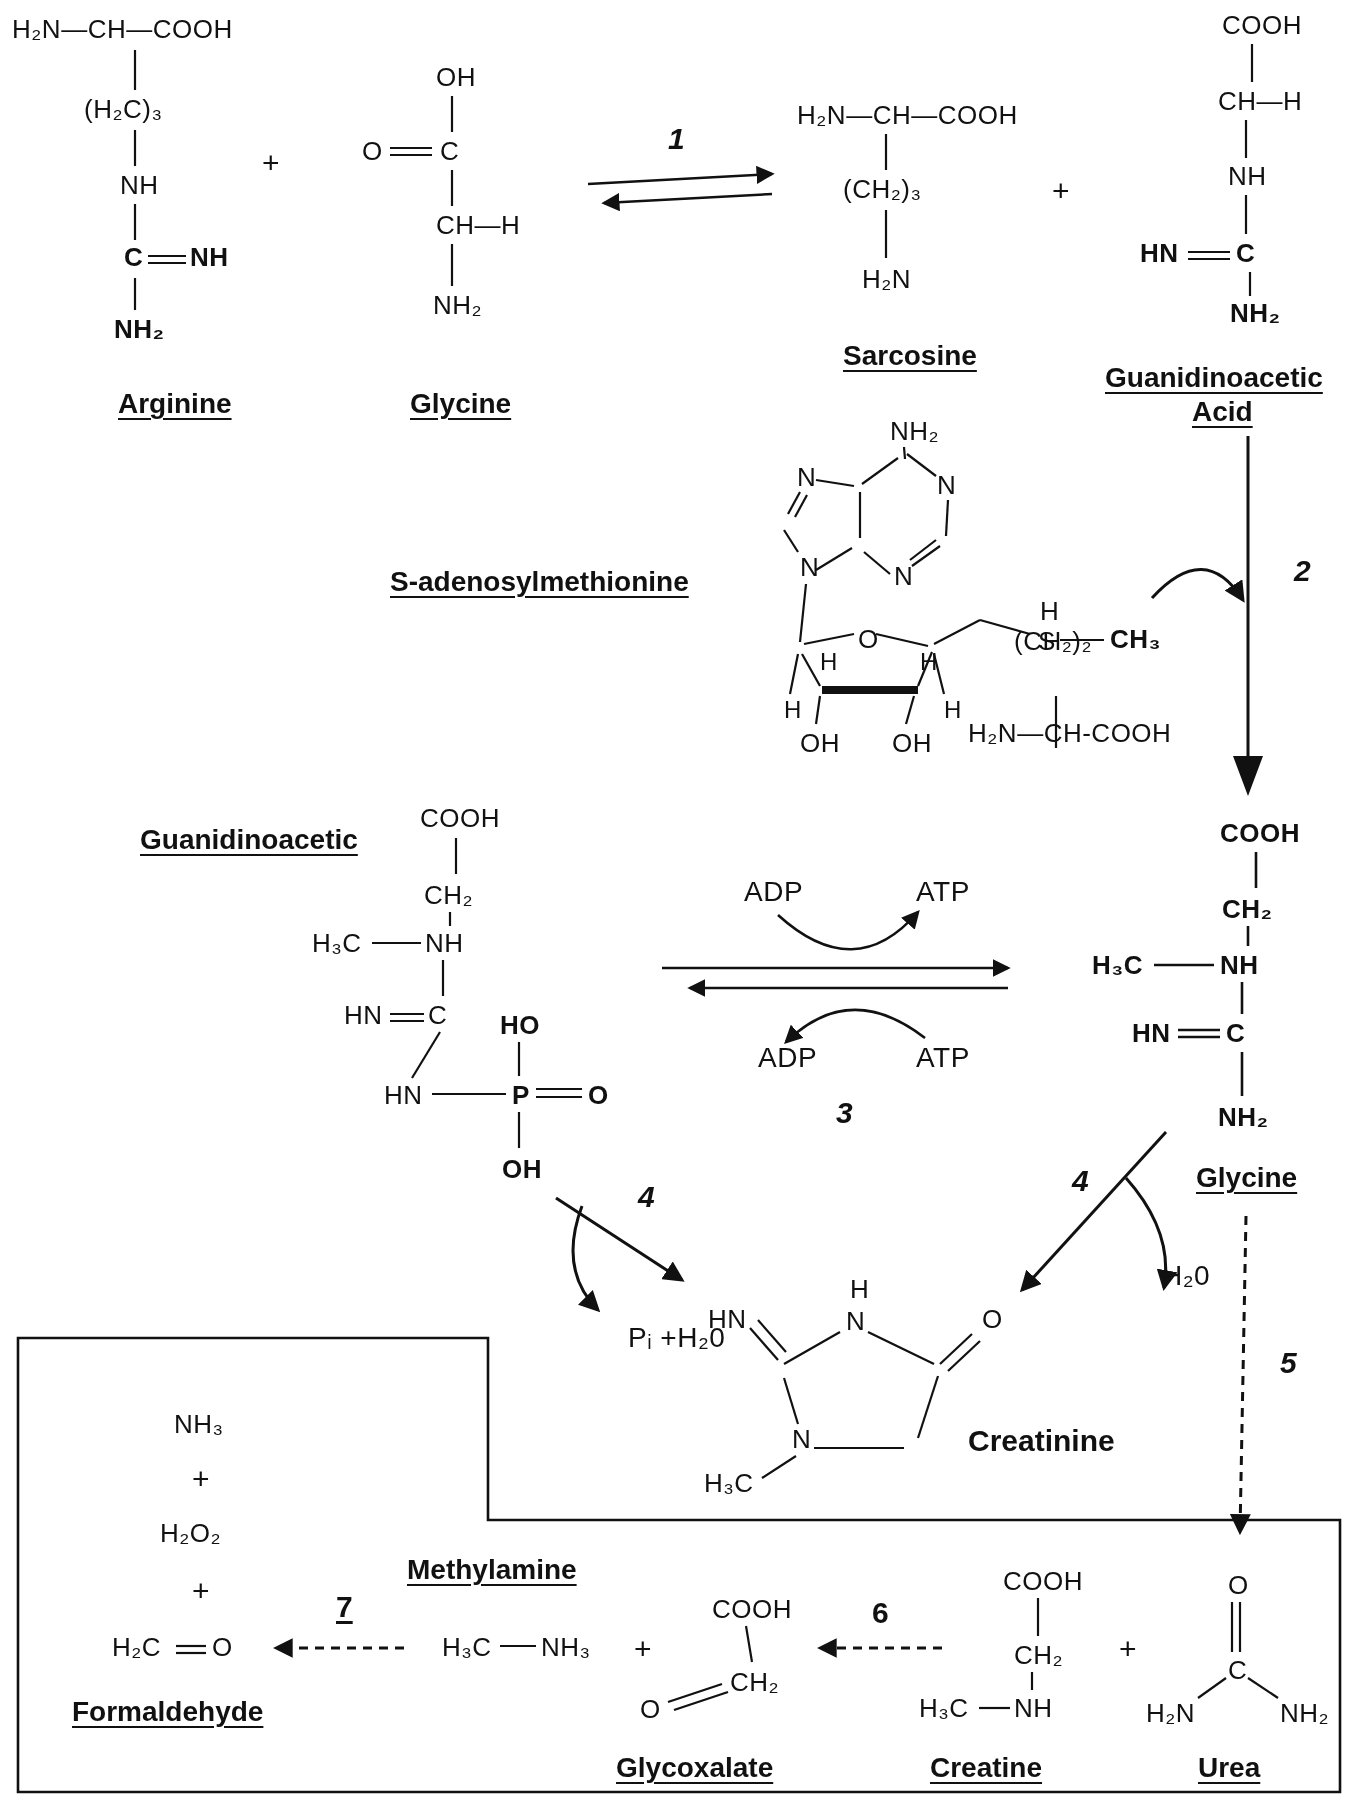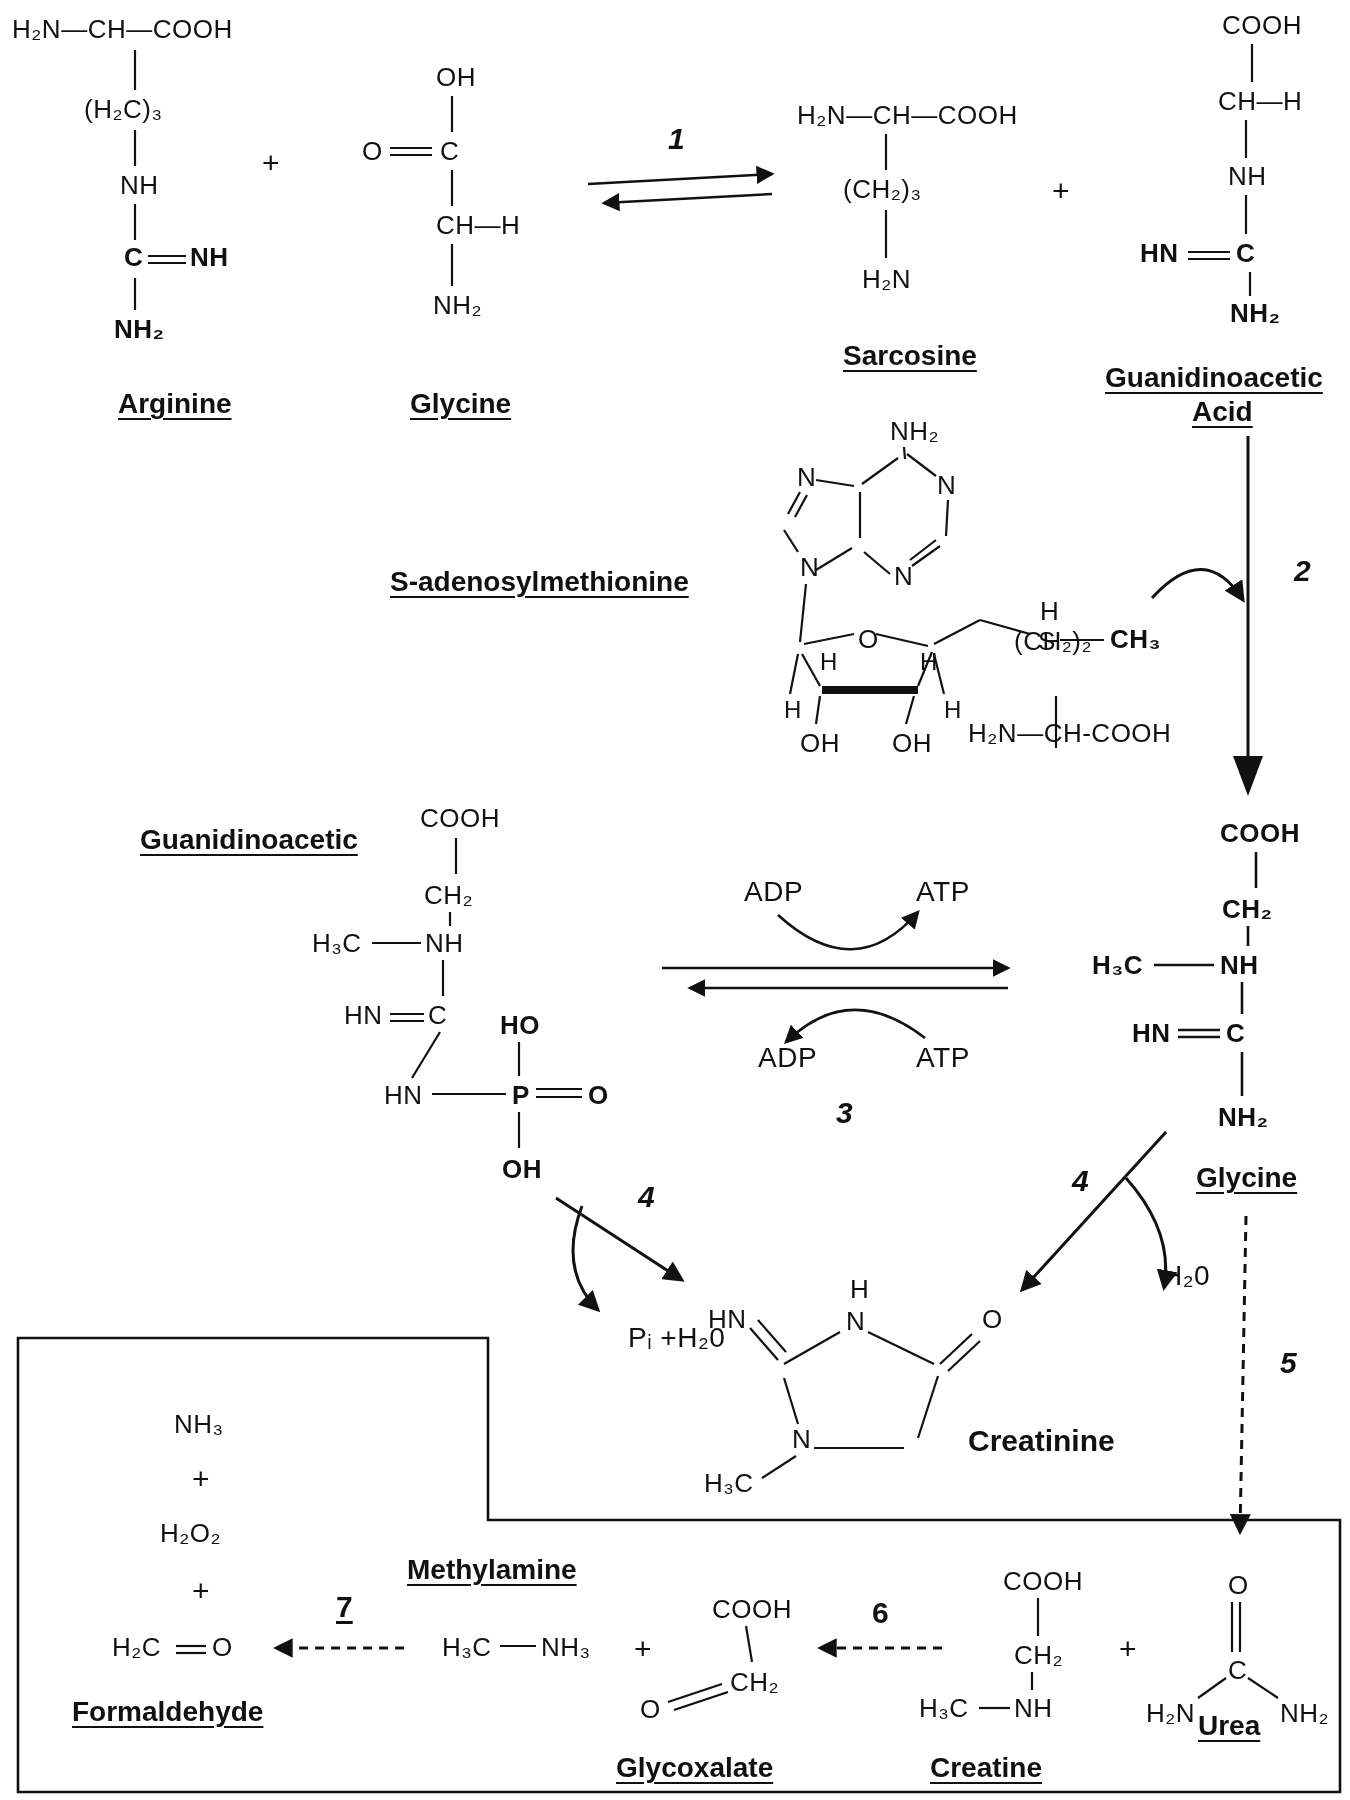--- a/index.html
+++ b/index.html
@@ -329,15 +329,15 @@
   <div class="f" style="left:919px;top:1695px">H₃C</div>
   <div class="f" style="left:1014px;top:1695px">NH</div>
   <div class="lbl" style="left:930px;top:1754px">Creatine</div>
 
   <div class="plus" style="left:1119px;top:1634px">+</div>
 
   <div class="f" style="left:1228px;top:1572px">O</div>
   <div class="f" style="left:1228px;top:1657px">C</div>
   <div class="f" style="left:1146px;top:1700px">H₂N</div>
   <div class="f" style="left:1280px;top:1700px">NH₂</div>
-  <div class="lbl" style="left:1198px;top:1712px">Urea</div>
+  <div class="lbl" style="left:1198px;top:1754px">Urea</div>
 
 </div>
 
 </body></html>

